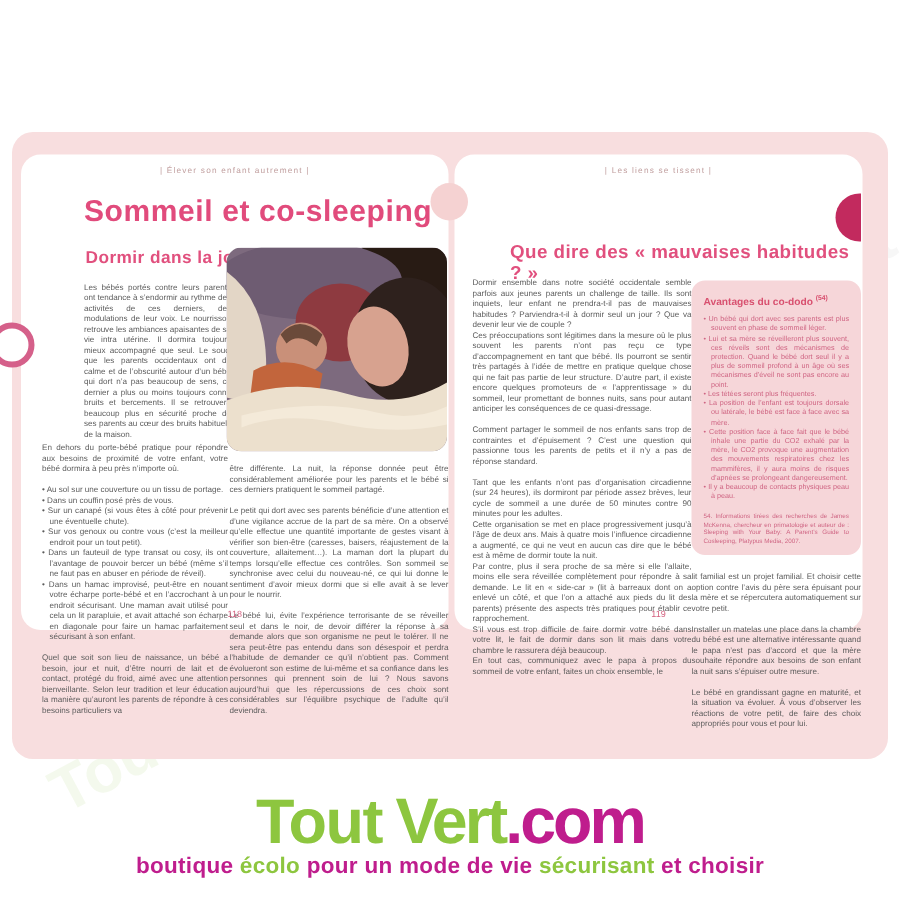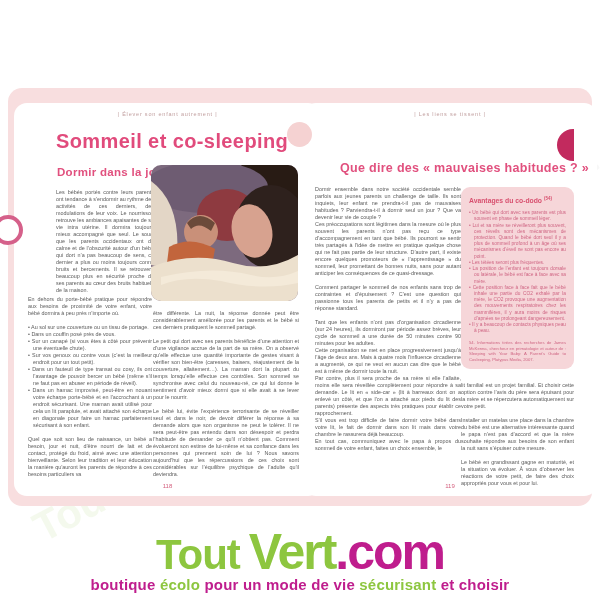--- a/index.html
+++ b/index.html
@@ -6,21 +6,21 @@
   body{width:600px;height:600px;background:#ffffff;font-family:"Liberation Sans",sans-serif;}
   .scene{position:relative;width:600px;height:600px;background:#fff;overflow:hidden;}
 
   
   .wm{position:absolute;font-weight:bold;color:rgba(150,195,80,0.10);transform:rotate(-28deg);white-space:nowrap;pointer-events:none;}
   .wm1{font-size:42px;left:20px;top:440px;}
   .wm2{font-size:46px;left:300px;top:200px;color:rgba(180,180,180,0.10);}
 
   
   .book{position:absolute;left:8px;top:88px;width:584px;height:418px;background:#f8dedf;border-radius:14px;}
-  .page{position:absolute;top:15px;height:393px;background:#ffffff;border-radius:13px;padding-left:22px;}
+  .page{position:absolute;top:15px;height:317px;background:#ffffff;border-radius:13px;}
   .page-left{left:6px;width:285px;}
   .page-right{left:295px;width:272px;}
 
   .ring-deco{position:absolute;left:-15px;top:127px;width:22px;height:22px;border:4px solid #d5608a;border-radius:50%;background:#fff;z-index:3;}
   .dot-deco{position:absolute;left:279px;top:34px;width:25px;height:25px;border-radius:50%;background:#f5d2d2;z-index:3;}
   .tab-deco{position:absolute;left:549px;top:41px;width:17px;height:32px;background:#c22a5e;border-radius:16px 0 0 16px;z-index:3;}
 
   .runhead{position:absolute;top:8px;left:0;width:100%;text-align:center;font-size:5.5px;letter-spacing:0.8px;color:#c19f9f;}
   .pagenum{position:absolute;bottom:7px;left:0;width:100%;text-align:center;font-size:6px;color:#d4607f;}
 
@@ -57,21 +57,21 @@
   .sidebar li{font-size:4.8px;line-height:6.2px;color:#cf6583;text-align:justify;padding-left:5px;text-indent:-5px;margin:0;}
   .sidebar li::before{content:"• ";}
   .sidebar .footnote{font-size:4.2px;line-height:5.4px;color:#cf6583;margin-top:6px;text-align:justify;}
 
   .col2-right{position:absolute;left:158px;top:279px;width:113px;}
 
   
   .logo-wrap{position:absolute;left:50%;top:527px;transform:translateX(-50%);text-align:center;white-space:nowrap;}
   .logo-line{display:flex;align-items:baseline;justify-content:center;font-weight:bold;letter-spacing:-1px;line-height:1;}
   .lg-small{font-size:42px;}
-  .lg-big{font-size:50px;letter-spacing:-2px;}
+  .lg-big{font-size:43px;letter-spacing:-2px;}
   .c-lgreen{color:#8dc63f;}
   .c-dgreen{color:#3f611f;}
   .c-mag{color:#bf1d8d;}
   .logo-space{width:9px;}
   .tagline{margin-top:0px;font-size:15px;font-weight:bold;letter-spacing:0.2px;line-height:1;}
 </style>
 </head>
 <body>
 
 <div class="scene">

